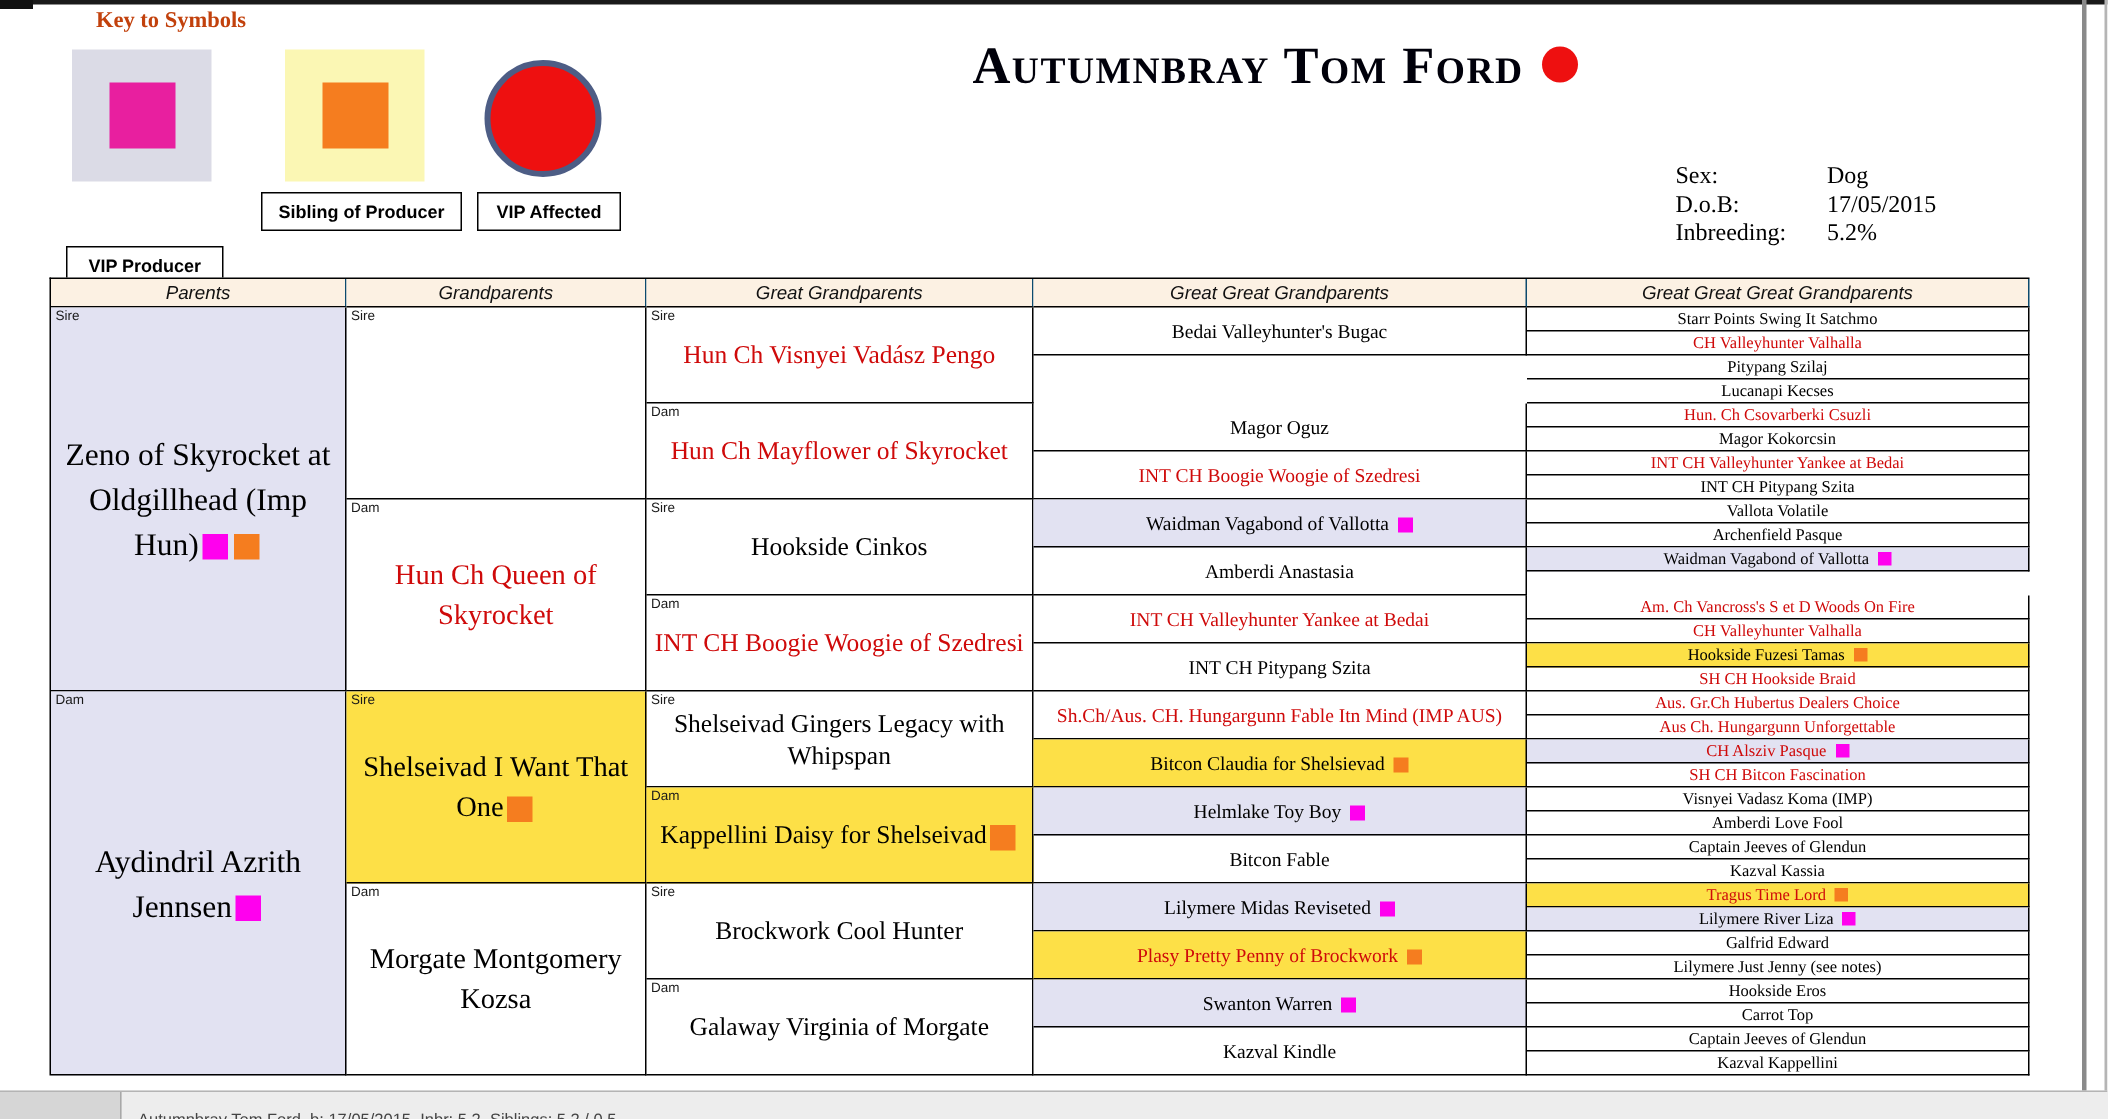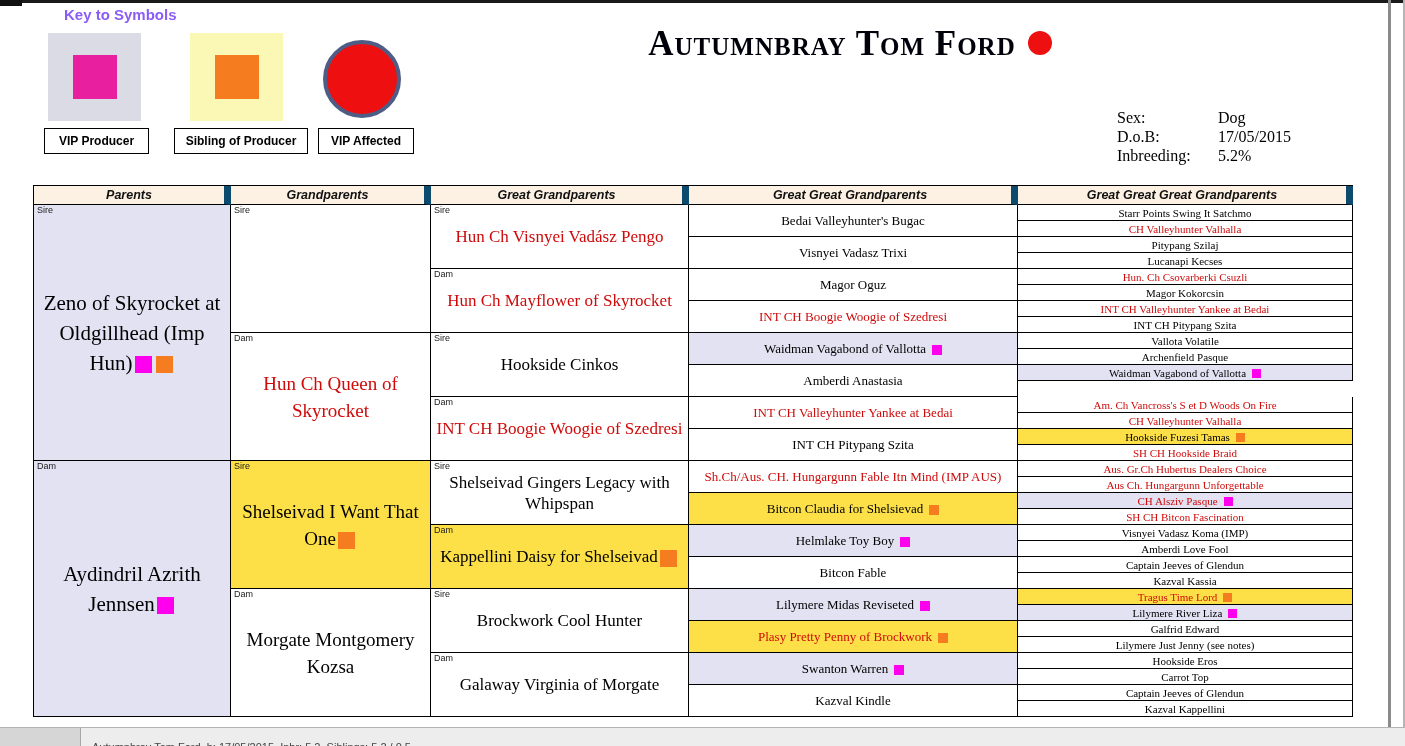--- a/index.html
+++ b/index.html
@@ -10,53 +10,53 @@
   .top-notch{position:absolute;left:0;top:0;width:22px;height:6px;background:#111;}
   .scrollbar-line{position:absolute;top:0;right:14px;width:3px;height:730px;background:#8a8a8a;}
   .window-edge{position:absolute;top:0;right:0;width:2px;height:746px;background:#b5b5b5;}
   .statusbar{position:absolute;left:0;bottom:0;width:1405px;height:18px;background:#ededed;
              border-top:1px solid #b4b4b4;overflow:hidden;}
   .statusbar-left{position:absolute;left:0;top:0;width:80px;height:18px;background:#d6d6d6;
                   border-right:1px solid #a8a8a8;}
   .statusbar-text{position:absolute;left:92px;top:13px;font-family:"Liberation Sans",sans-serif;
                   font-size:11px;color:#444;white-space:nowrap;}
   
-  .key-title{position:absolute;left:64px;top:6px;font-family:Liberation Sans, sans-serif;
-             font-weight:bold;font-size:15px;color:#8b5cf6;}
+  .key-title{position:absolute;left:64px;top:6px;font-family:Liberation Serif, serif;
+             font-weight:bold;font-size:15px;color:#c2410c;}
   .key-swatch{position:absolute;top:33px;width:93px;height:88px;display:flex;
               align-items:center;justify-content:center;}
   .key-swatch.lav{left:48px;background:#dbdbe6;}
   .key-swatch.yel{left:190px;background:#fbf7b4;}
   .inner-sq{width:44px;height:44px;}
   .inner-sq.mag{background:#e81f9f;}
   .inner-sq.org{background:#f57d1f;}
   .key-circle{position:absolute;left:323px;top:40px;width:70px;height:70px;border-radius:50%;
               background:#ee1010;border:4px solid #4d5d85;}
   .key-label{position:absolute;top:128px;height:24px;border:1px solid #000;background:#fff;
              display:flex;align-items:center;justify-content:center;
              font-family:"Liberation Sans",sans-serif;font-weight:bold;font-size:12px;}
-  .key-label.l1{left:44px;width:103px;}
+  .key-label.l1{left:44px;width:103px;margin-top:36px;}
   .key-label.l2{left:174px;width:132px;}
   .key-label.l3{left:318px;width:94px;}
   
   .main-title{position:absolute;left:600px;top:24px;width:500px;text-align:center;
               font-family:"Liberation Serif",serif;font-weight:bold;font-variant:small-caps;
               font-size:35px;letter-spacing:1px;color:#00000a;white-space:nowrap;}
   .title-dot{display:inline-block;width:24px;height:24px;border-radius:50%;
              background:#ee1010;margin-left:12px;}
   .info-block{position:absolute;left:1117px;top:108px;font-size:16px;color:#000;
               display:grid;grid-template-columns:101px auto;row-gap:0px;line-height:19px;}
   
   .pedigree{position:absolute;left:33px;top:185px;display:grid;
             grid-template-columns:197px 200px 258px 329px 335px;
             grid-template-rows:19px repeat(32,16px);
             border-top:1px solid #000;border-left:1px solid #000;background:#fff;}
-  .hcell{border-right:7px solid #0c4a6e;border-bottom:1px solid #000;background:#fcf1e3;
+  .hcell{border-right:1px solid #0c4a6e;border-bottom:1px solid #000;background:#fcf1e3;
          display:flex;align-items:center;justify-content:center;
-         font-family:"Liberation Sans",sans-serif;font-style:italic;font-size:12.5px;color:#111;font-weight:bold;}
+         font-family:"Liberation Sans",sans-serif;font-style:italic;font-size:12.5px;color:#111;}
   .cell{border-right:1px solid #000;border-bottom:1px solid #000;position:relative;
         display:flex;flex-direction:column;align-items:center;justify-content:center;
         text-align:center;color:#000;padding:0 2px;box-sizing:border-box;overflow:hidden;}
   .rel{position:absolute;top:0px;left:3px;font-family:"Liberation Sans",sans-serif;
        font-size:9px;font-style:normal;color:#1a1a1a;line-height:11px;}
   .c1{grid-column:1;font-size:21px;line-height:30px;}
   .c2{grid-column:2;font-size:19px;line-height:27px;}
   .c3{grid-column:3;font-size:17px;line-height:21px;}
   .c4{grid-column:4;font-size:13px;line-height:14px;}
   .c5{grid-column:5;font-size:11px;line-height:12px;}
@@ -163,23 +163,20 @@
     <div class="nmwrap"><span>Brockwork Cool Hunter</span></div>
   </div>
   <div class="cell c3" style="grid-row:30/span 4">
     <span class="rel">Dam</span>
     <div class="nmwrap"><span>Galaway Virginia of Morgate</span></div>
   </div>
 
   <div class="cell c4" style="grid-row:2/span 2">
       <div class="nmwrap"><span>Bedai Valleyhunter's Bugac</span></div>
     </div>
-  <div class="cell c4" style="grid-row:4/span 2">
-      <div class="nmwrap"><span>Visnyei Vadasz Trixi</span></div>
-    </div>
   <div class="cell c4" style="grid-row:6/span 2">
       <div class="nmwrap"><span>Magor Oguz</span></div>
     </div>
   <div class="cell c4 red" style="grid-row:8/span 2">
       <div class="nmwrap"><span>INT CH Boogie Woogie of Szedresi</span></div>
     </div>
   <div class="cell c4 bg-lav" style="grid-row:10/span 2">
       <div class="nmwrap"><span>Waidman Vagabond of Vallotta</span><span class="sq m"></span></div>
     </div>
   <div class="cell c4" style="grid-row:12/span 2">

